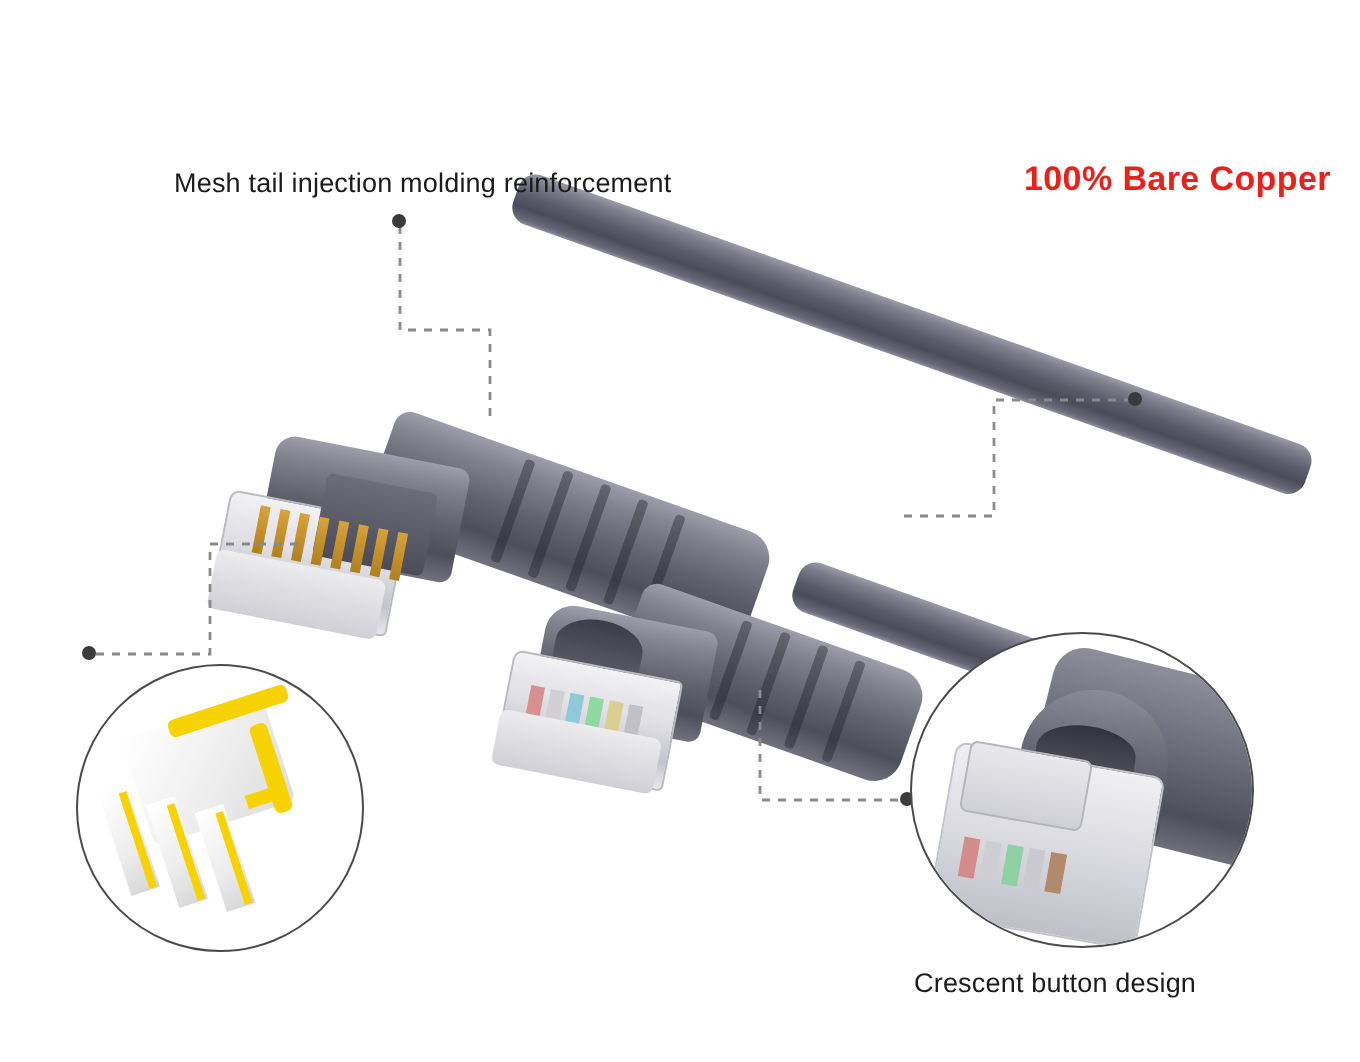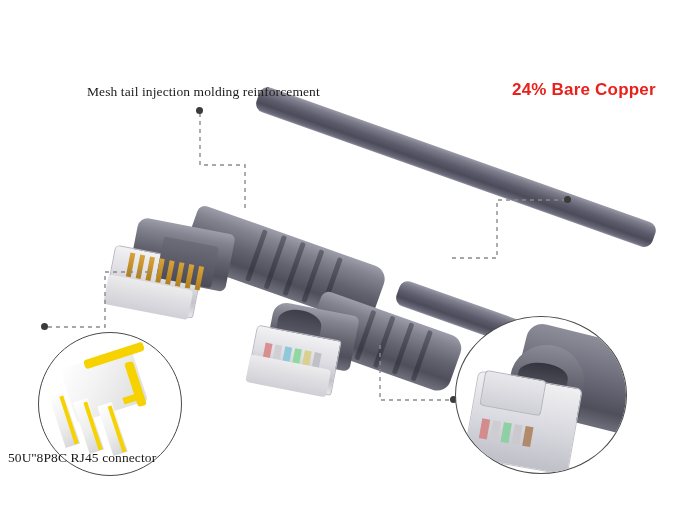--- a/index.html
+++ b/index.html
@@ -13,21 +13,20 @@
   #stage{position:absolute;left:0;top:0;width:680px;height:531px;background:#fff;}
   .abs{position:absolute;}
 
   
   .callout{
     color:#1b1b1b;
     font-size:13.5px;
     line-height:20px;
     letter-spacing:0.1px;
     white-space:pre-line;
-    font-family:Liberation Serif, serif;
   }
   #label-mesh{left:87px;top:82px;font-size:13.5px;}
   #label-pvc{left:506px;top:207px;width:160px;}
   #label-rj45{left:8px;top:448px;font-size:13.5px;}
   #label-crescent{left:457px;top:482px;font-size:13.5px;}
 
   #label-copper{
     left:512px;top:80px;
     color:#e8211c;
     font-size:17px;
@@ -250,18 +249,18 @@
         <div class="abs" style="left:24px;top:2px;width:8px;height:20px;background:#8fcfa4;"></div>
         <div class="abs" style="left:35px;top:2px;width:8px;height:20px;background:#c9c9cf;"></div>
         <div class="abs" style="left:46px;top:2px;width:8px;height:20px;background:#b08a6a;"></div>
       </div>
     </div>
   </div>
 
   <div class="callout abs" id="label-mesh">Mesh tail injection molding reinforcement</div>
 
 
-  <div class="callout abs" id="label-rj45">50U''8P8C RJ45 connector</div>
-
-
-  <div class="abs" id="label-copper">24% Bare Copper</div>
+
+  <div class="callout abs" id="label-crescent">Crescent button design</div>
+
+  <div class="abs" id="label-copper">100% Bare Copper</div>
 
 </div>
 
 </body></html>

